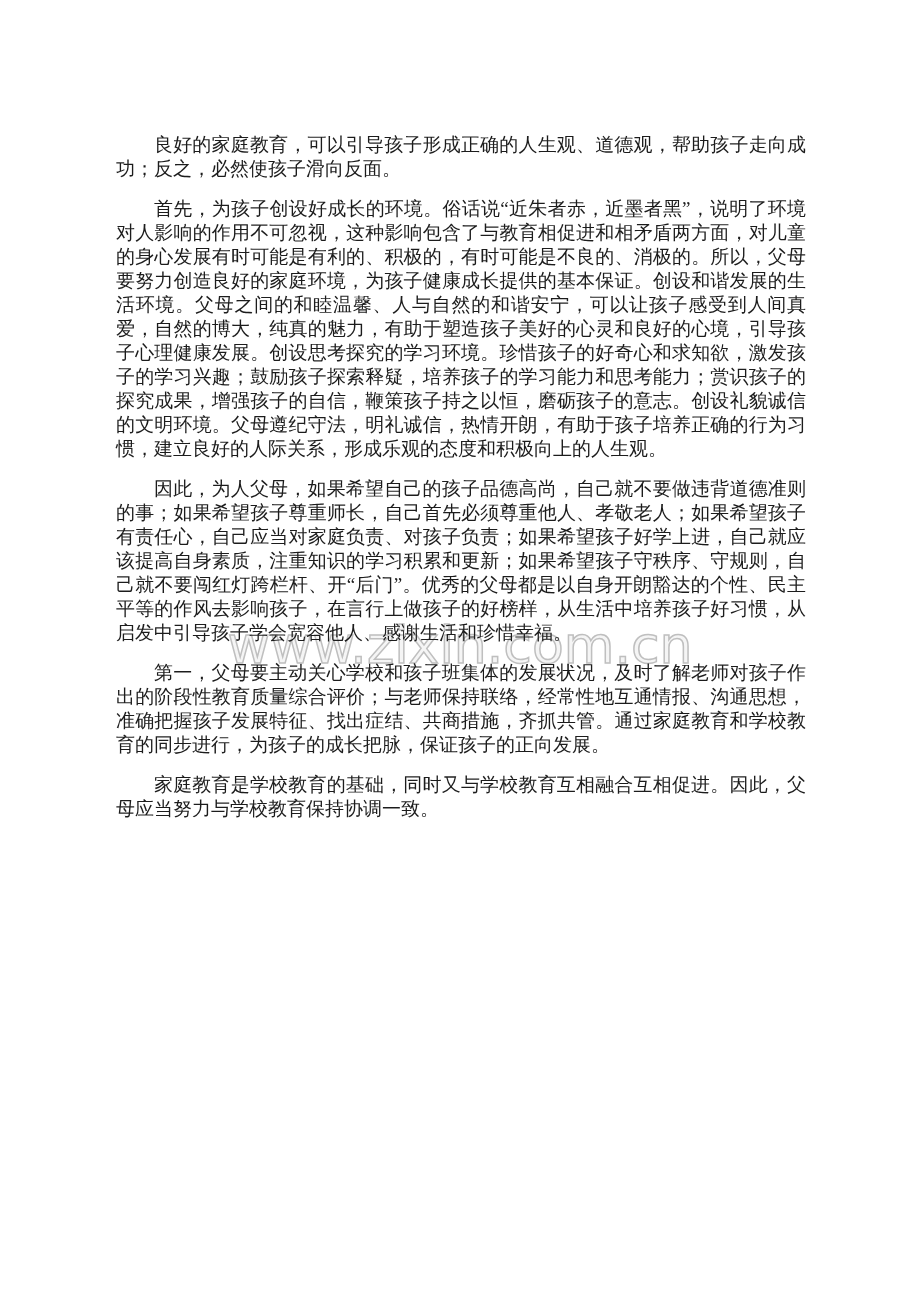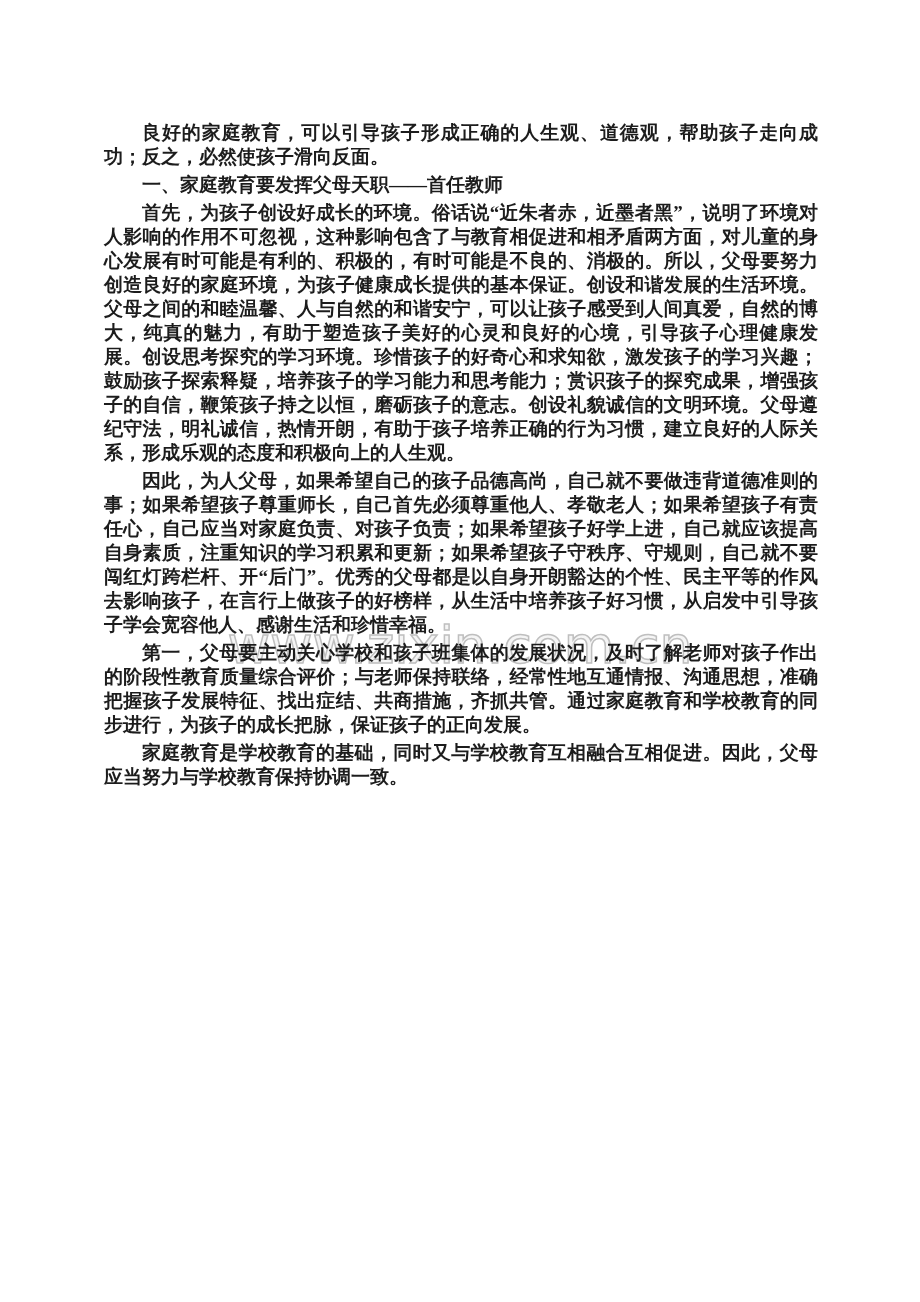--- a/index.html
+++ b/index.html
@@ -32,23 +32,22 @@
   }
   .doc-body {
     position: relative;
     z-index: 1;
     font-size: 19px;
     line-height: 24px;
     text-align: justify;
     color: #1c1c1c;
   }
   .doc-body p {
-    margin: 4px;
+    margin: 16px;
     text-indent: 2em;
-    font-weight: bold;
   }
   .watermark {
     position: absolute;
     z-index: 0;
     top: 619px;
     left: 50%;
     transform: translateX(-50%);
     font-family: "DejaVu Sans", "Liberation Sans", sans-serif;
     font-size: 52px;
     line-height: 1;
@@ -63,20 +62,19 @@
 </head>
 <body>
 
 <div class="page">
 
   <div class="watermark">www.zixin.com.cn</div>
 
 
   <div class="doc-body">
     <p>良好的家庭教育，可以引导孩子形成正确的人生观、道德观，帮助孩子走向成功；反之，必然使孩子滑向反面。</p>
-    <p>一、家庭教育要发挥父母天职——首任教师</p>
     <p>首先，为孩子创设好成长的环境。俗话说“近朱者赤，近墨者黑”，说明了环境对人影响的作用不可忽视，这种影响包含了与教育相促进和相矛盾两方面，对儿童的身心发展有时可能是有利的、积极的，有时可能是不良的、消极的。所以，父母要努力创造良好的家庭环境，为孩子健康成长提供的基本保证。创设和谐发展的生活环境。父母之间的和睦温馨、人与自然的和谐安宁，可以让孩子感受到人间真爱，自然的博大，纯真的魅力，有助于塑造孩子美好的心灵和良好的心境，引导孩子心理健康发展。创设思考探究的学习环境。珍惜孩子的好奇心和求知欲，激发孩子的学习兴趣；鼓励孩子探索释疑，培养孩子的学习能力和思考能力；赏识孩子的探究成果，增强孩子的自信，鞭策孩子持之以恒，磨砺孩子的意志。创设礼貌诚信的文明环境。父母遵纪守法，明礼诚信，热情开朗，有助于孩子培养正确的行为习惯，建立良好的人际关系，形成乐观的态度和积极向上的人生观。</p>
     <p>因此，为人父母，如果希望自己的孩子品德高尚，自己就不要做违背道德准则的事；如果希望孩子尊重师长，自己首先必须尊重他人、孝敬老人；如果希望孩子有责任心，自己应当对家庭负责、对孩子负责；如果希望孩子好学上进，自己就应该提高自身素质，注重知识的学习积累和更新；如果希望孩子守秩序、守规则，自己就不要闯红灯跨栏杆、开“后门”。优秀的父母都是以自身开朗豁达的个性、民主平等的作风去影响孩子，在言行上做孩子的好榜样，从生活中培养孩子好习惯，从启发中引导孩子学会宽容他人、感谢生活和珍惜幸福。</p>
     <p>第一，父母要主动关心学校和孩子班集体的发展状况，及时了解老师对孩子作出的阶段性教育质量综合评价；与老师保持联络，经常性地互通情报、沟通思想，准确把握孩子发展特征、找出症结、共商措施，齐抓共管。通过家庭教育和学校教育的同步进行，为孩子的成长把脉，保证孩子的正向发展。</p>
     <p>家庭教育是学校教育的基础，同时又与学校教育互相融合互相促进。因此，父母应当努力与学校教育保持协调一致。</p>
   </div>
 
 </div>
 
 </body></html>

